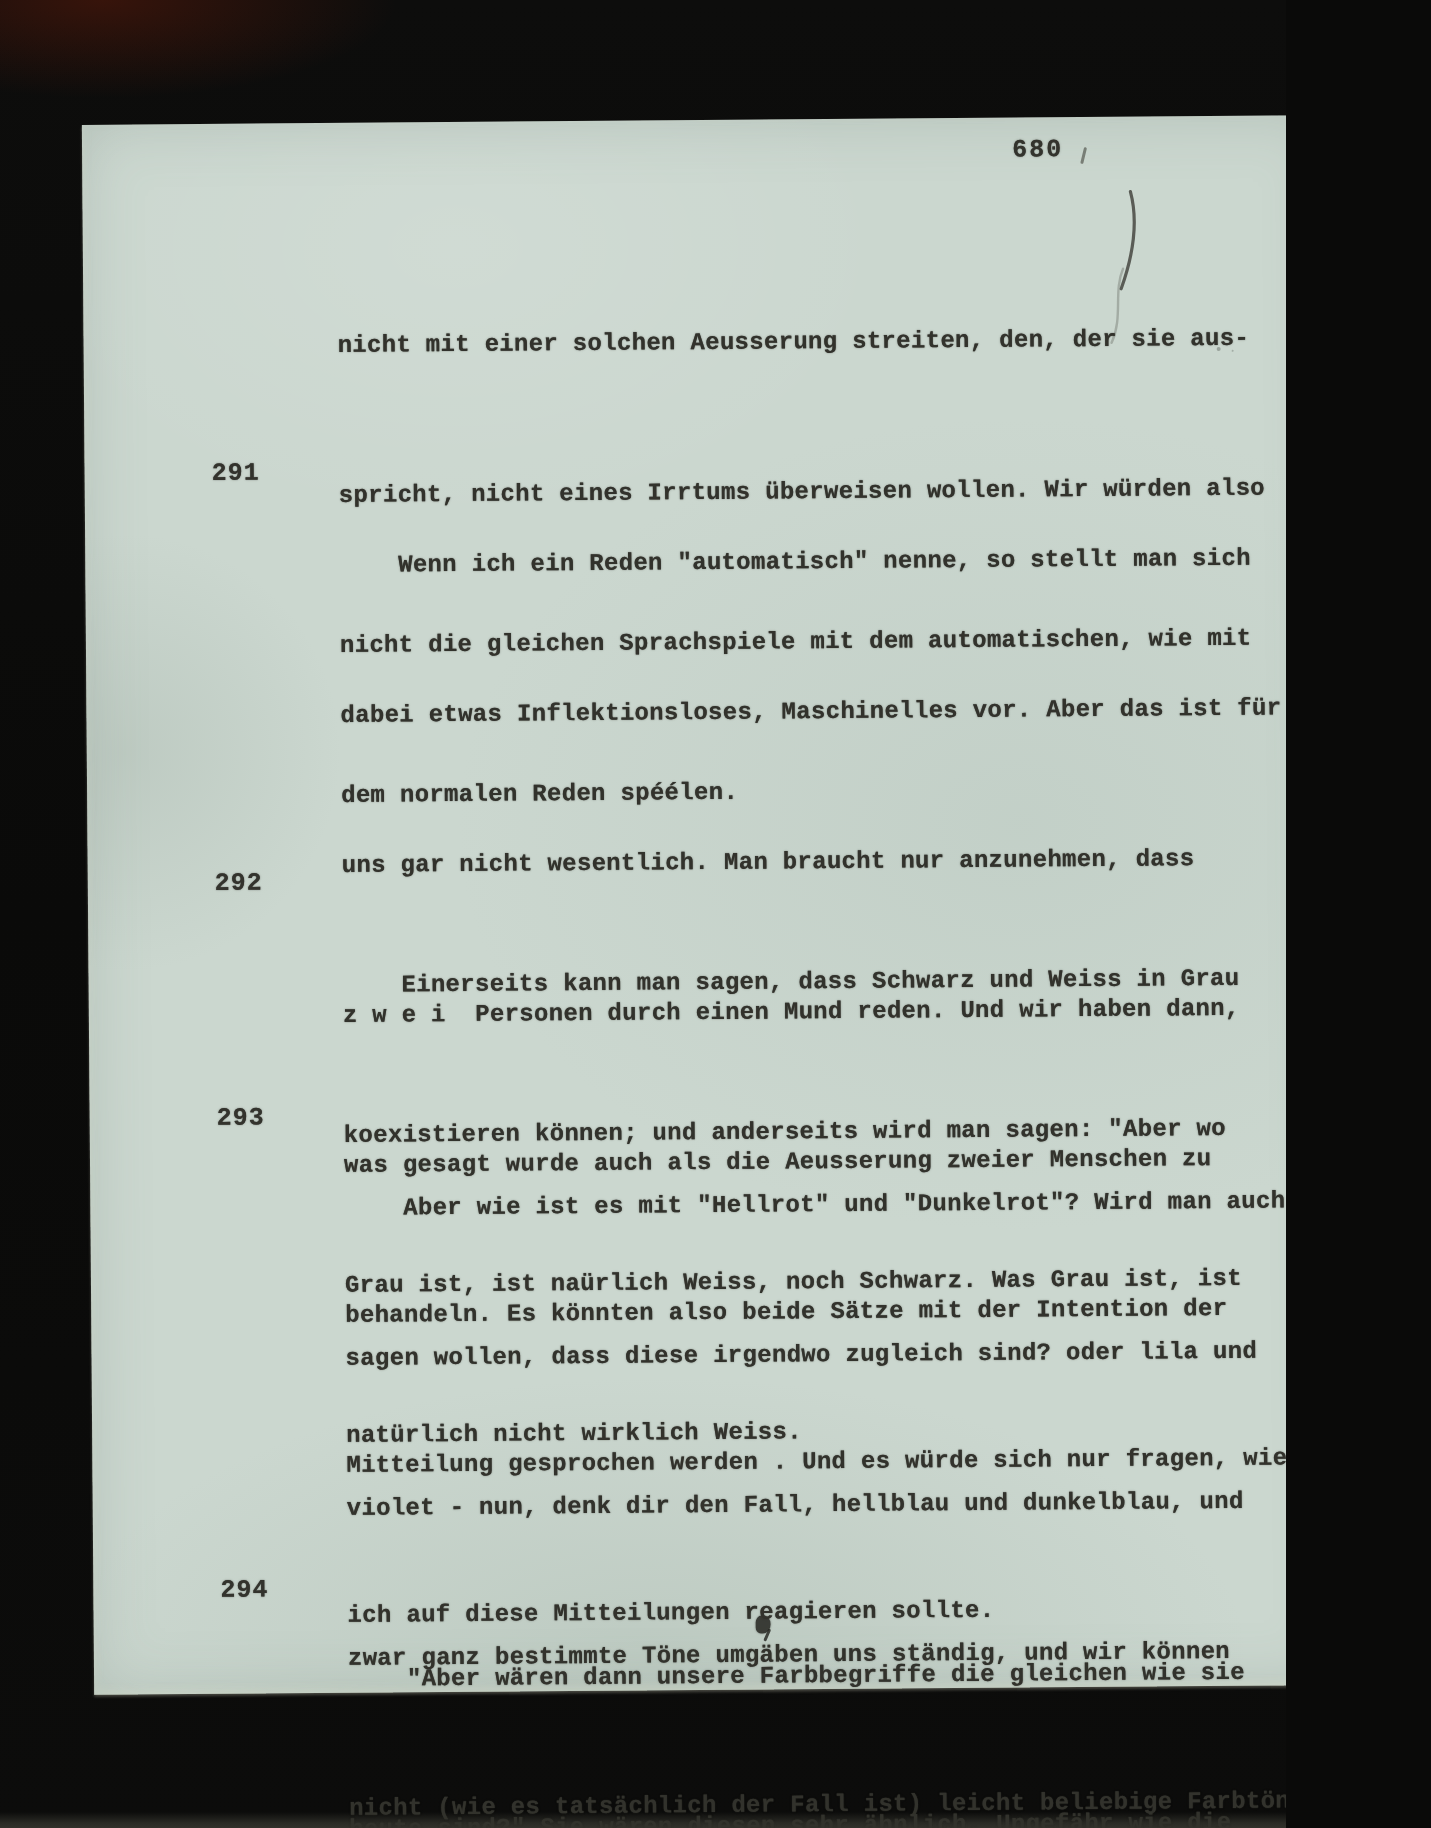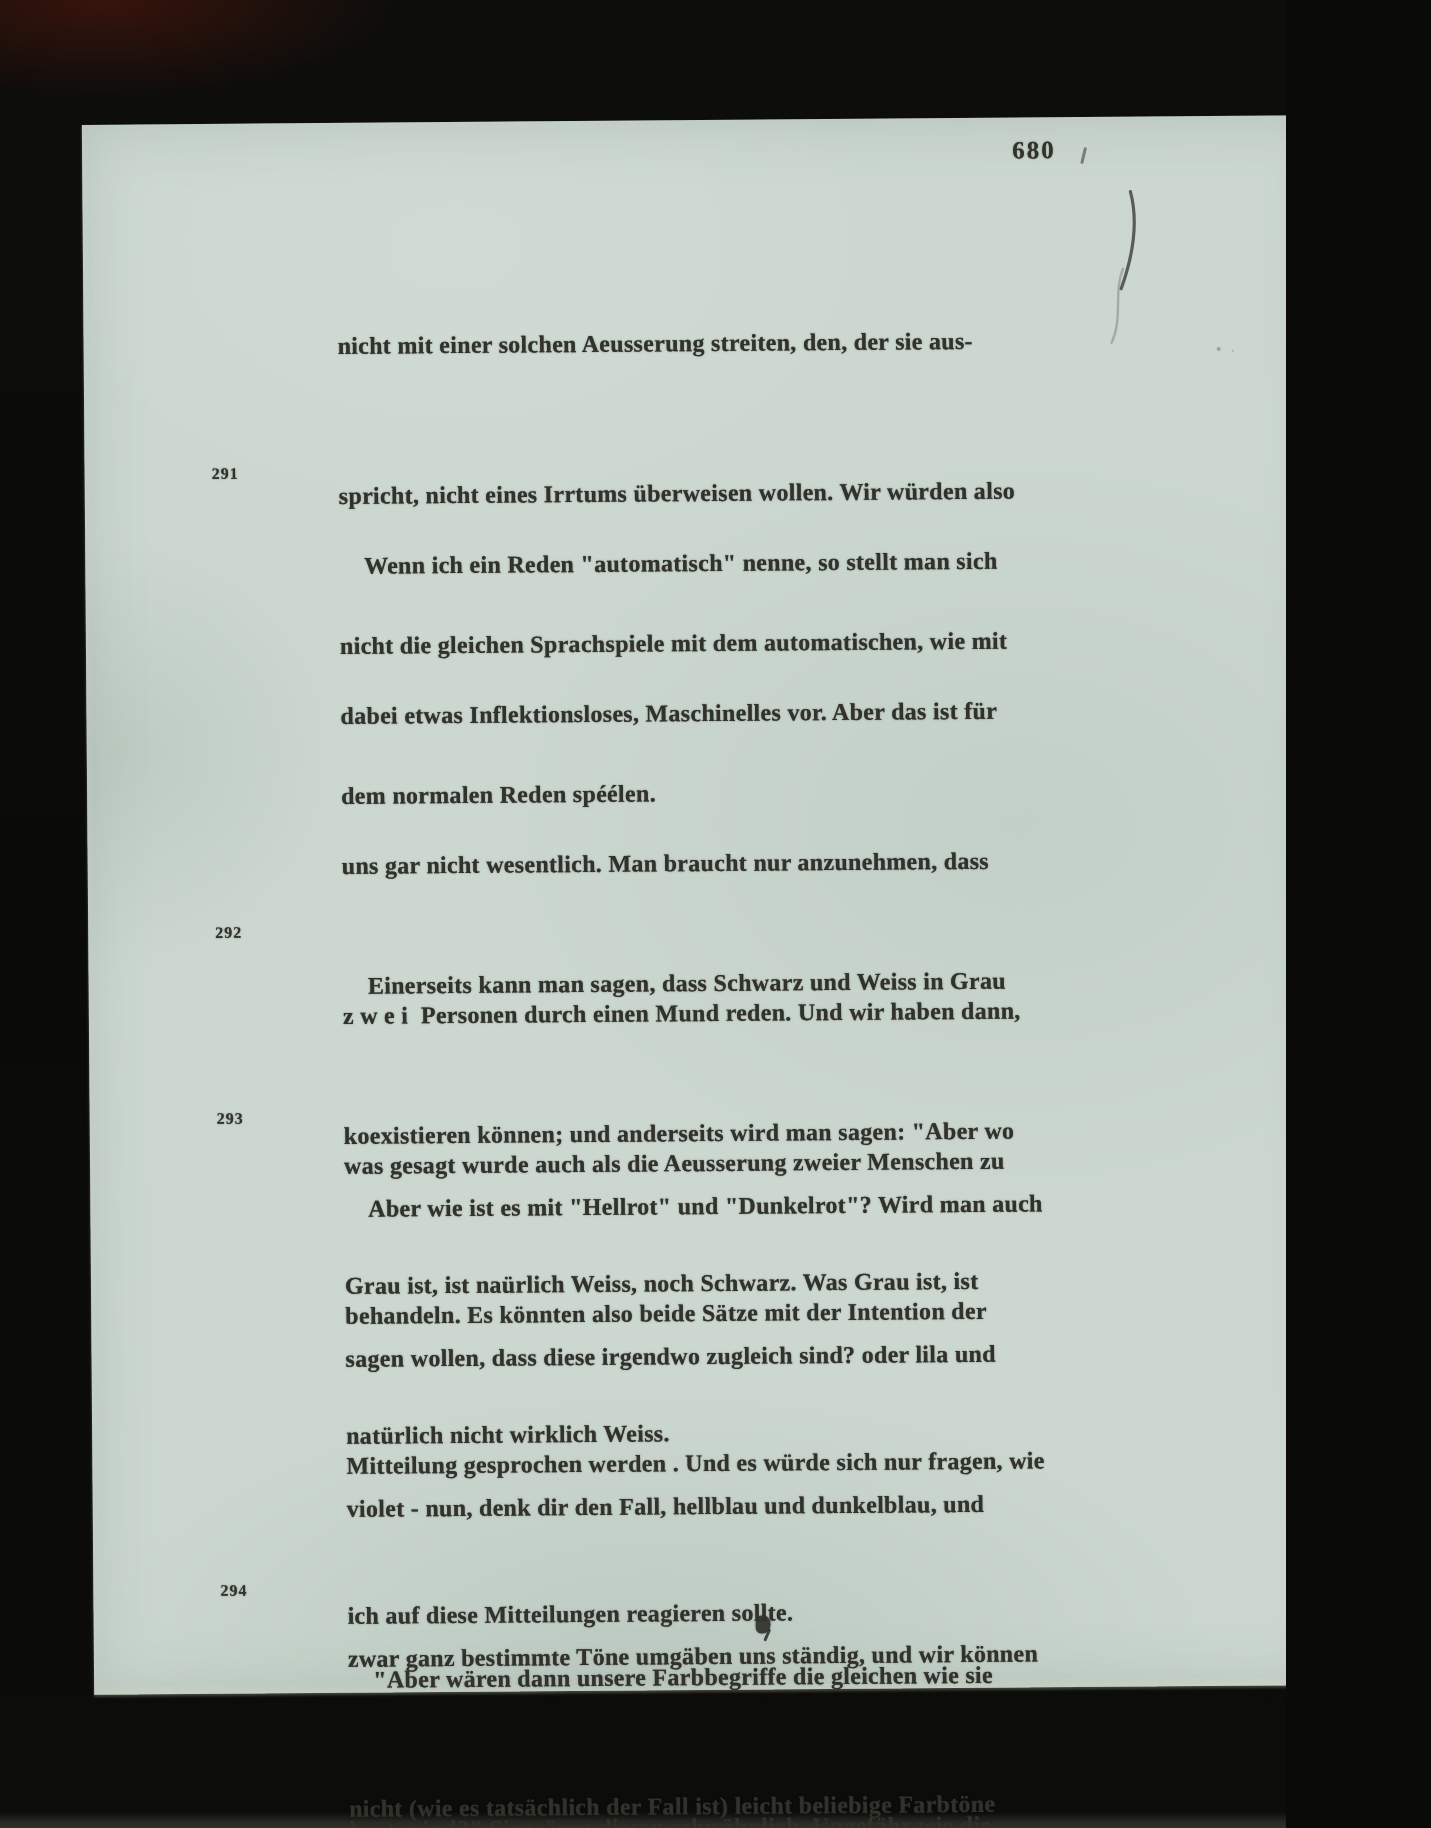--- a/index.html
+++ b/index.html
@@ -8,21 +8,21 @@
     background: #0a0a09;
   }
   .scene {
     position: relative;
     width: 1286px;
     height: 1828px;
     overflow: hidden;
     background:
       radial-gradient(ellipse 420px 140px at 8% 0%, rgba(118,30,9,0.40), rgba(0,0,0,0) 70%),
       linear-gradient(180deg, #0d0d0c 0%, #0a0a09 50%, #0c0c0b 100%);
-    font-family: Liberation Serif, serif;
+    font-family: Liberation Mono, monospace;
   }
   .bottom-strip {
     position: absolute;
     left: 0; bottom: 0;
     width: 100%; height: 16px;
     background: linear-gradient(180deg, rgba(20,20,18,0.0), #2b2b26 70%, #32322c 100%);
   }
   .paper {
     position: absolute;
     left: 88px;
@@ -65,29 +65,29 @@
   }
   .para-0 { top: 98px; }
   .para-291 { top: 318px; }
   .para-292 { top: 738px; }
   .para-293 { top: 961px; }
   .para-294 { top: 1432px; }
   .tline { height: 50px; }
   .mnum {
     position: absolute;
     left: 127px;
-    font-size: 16px;
+    font-size: 25px;
     font-weight: 700;
     line-height: 50px;
     letter-spacing: 1px;
     color: #33332d;
     text-shadow: 0 0 1px rgba(51,51,45,0.75), 0 0 3px rgba(51,51,45,0.18);
   }
   .mnum-291 { top: 325px; }
-  .mnum-292 { top: 784px; text-align: right; }
+  .mnum-292 { top: 735px; text-align: right; }
   .mnum-293 { top: 970px; }
   .mnum-294 { top: 1442px; text-align: right; }
   .crease {
     position: absolute;
     left: 1228px; top: 0;
     width: 2px; height: 620px;
     background: linear-gradient(180deg,
       rgba(104,118,108,0) 0%,
       rgba(104,118,108,0.30) 20%,
       rgba(104,118,108,0.22) 70%,

